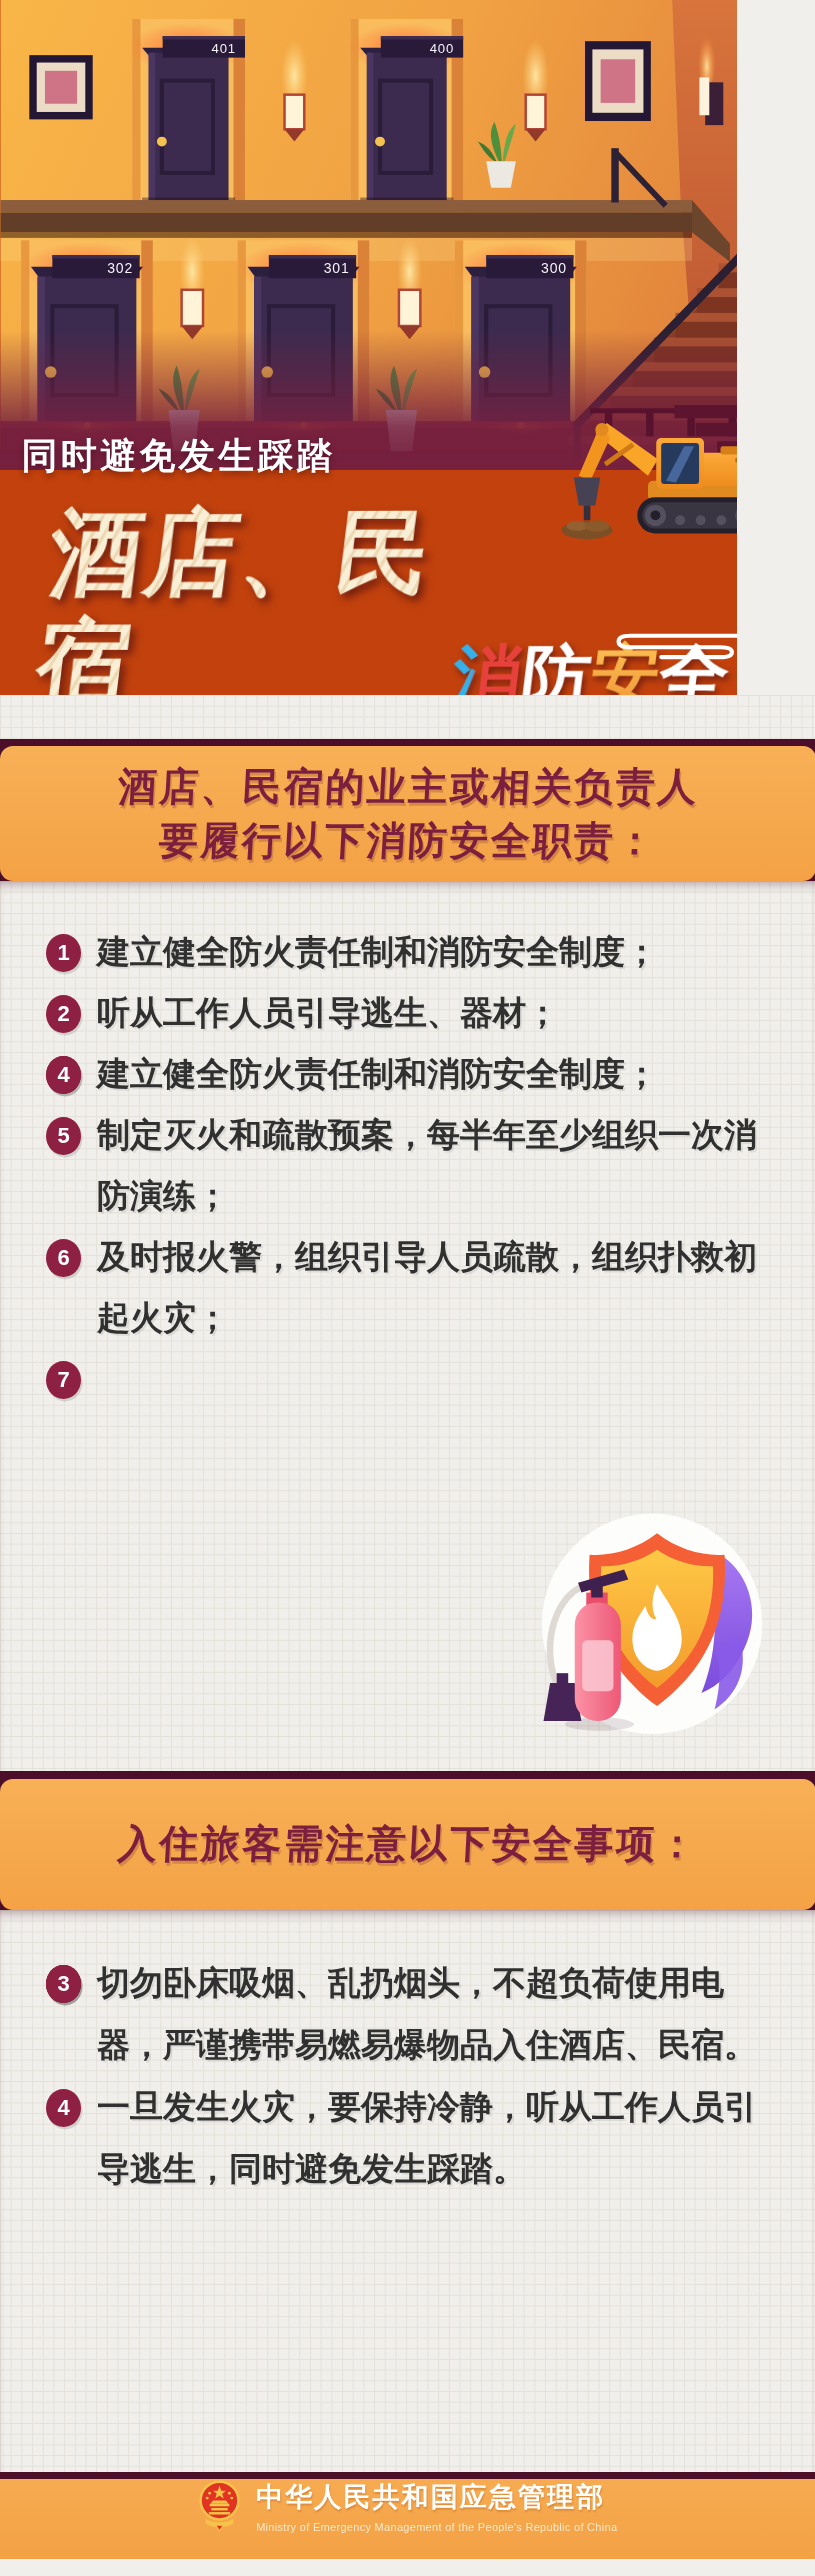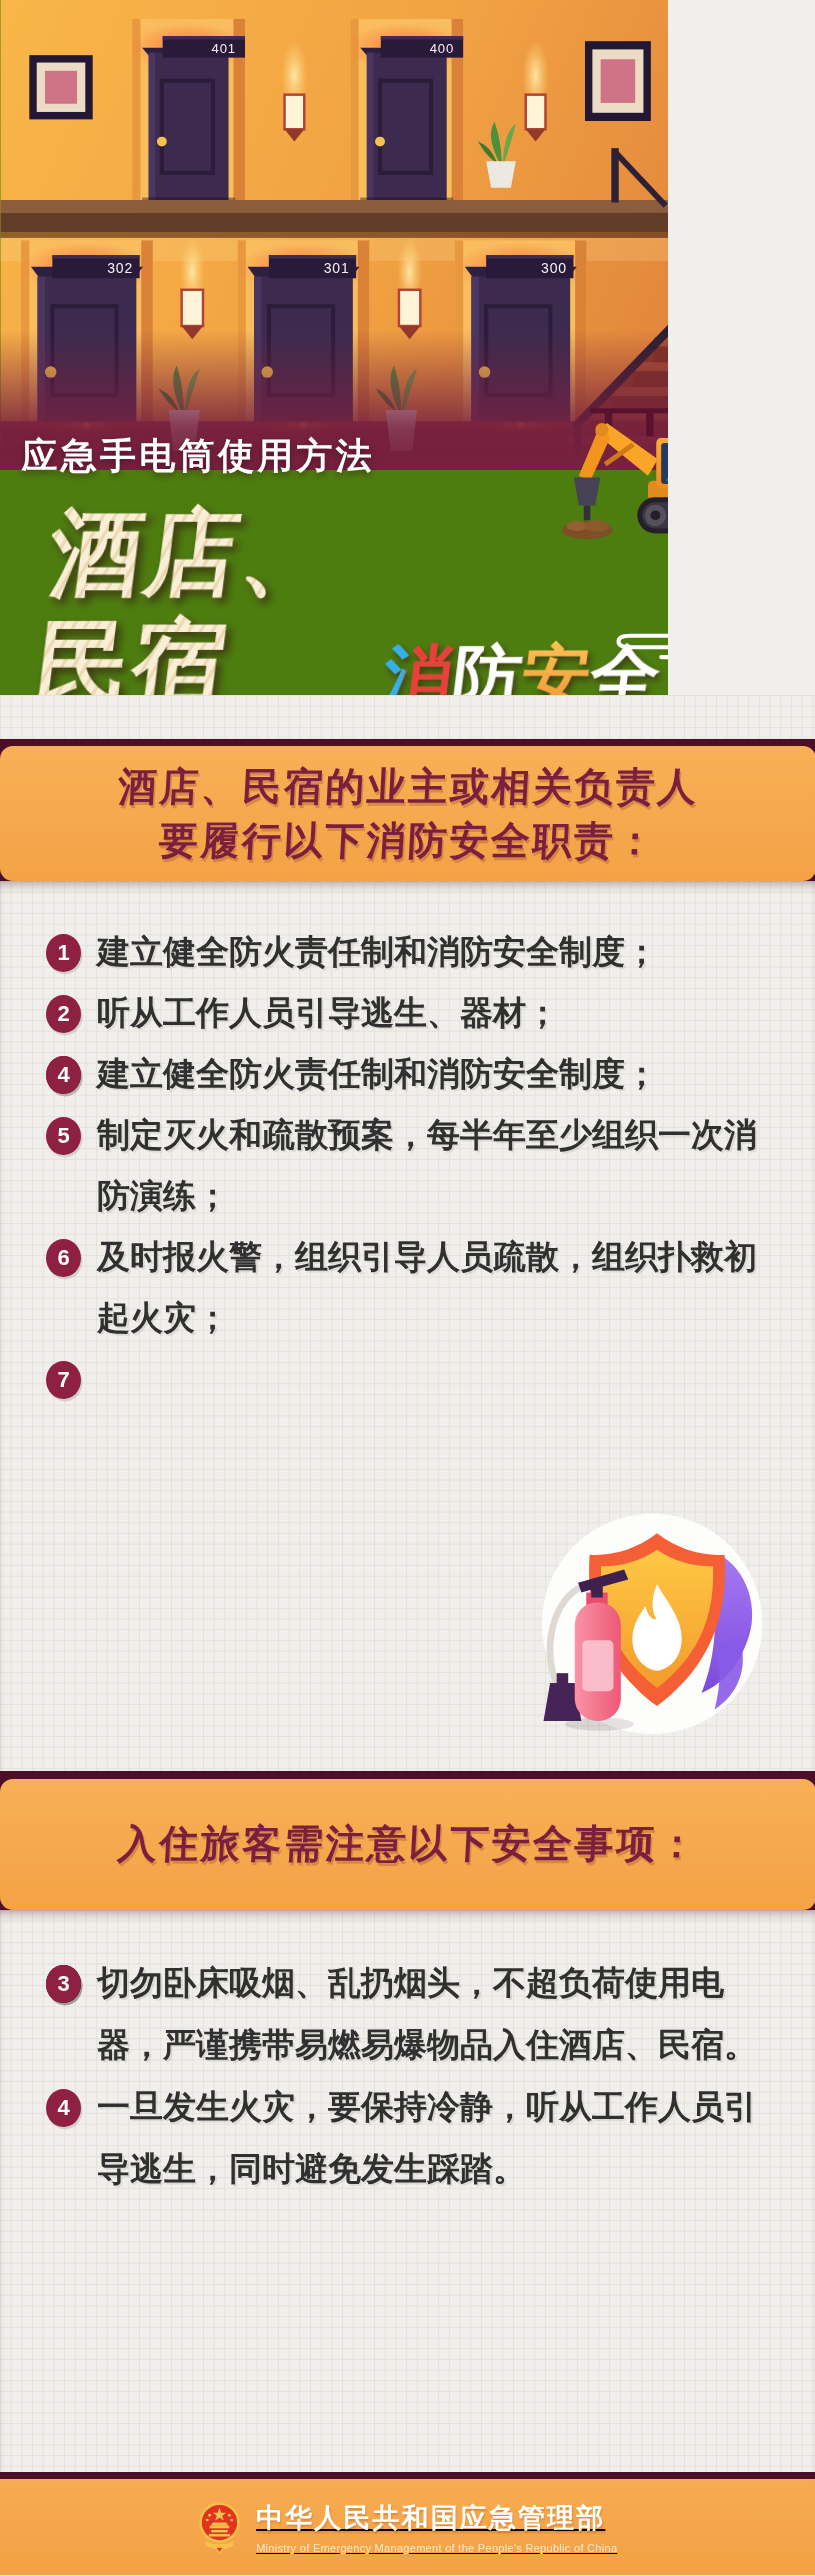--- a/index.html
+++ b/index.html
@@ -10,21 +10,21 @@
   .grid-bg{
     background-color:#f1efeb;
     background-image:
       linear-gradient(#e4e1da 0.8px, transparent 0.8px),
       linear-gradient(90deg,#e4e1da 0.8px, transparent 0.8px);
     background-size:10.7px 10.7px;
   }
   .top-shade{box-shadow:inset 0 8.2px 11.5px -6.6px rgba(70,15,35,.45);}
 
   
-  .hero{position:relative;width:668px;height:695px;background:#4d7c0f;overflow:hidden;}
+  .hero{position:relative;width:737px;height:695px;background:#c2410c;overflow:hidden;}
   .hero-art{position:absolute;left:0;top:0;}
   .hero-fade{position:absolute;left:0;top:330px;width:816px;height:140px;
     background:linear-gradient(180deg,rgba(118,32,63,0) 0%,rgba(118,32,63,.88) 70%,#76203f 100%);}
   .balusters{position:absolute;left:590px;top:405px;}
   .excavator{position:absolute;left:559px;top:405px;}
   .kicker{position:absolute;left:21.4px;top:432px;font-size:36px;font-weight:700;color:#ffffff;
     letter-spacing:3.3px;text-shadow:0 3.3px 6.6px rgba(40,0,18,.45);}
   .title-row{position:absolute;left:43px;top:498px;display:flex;align-items:flex-end;transform:skewX(-7deg);}
   .title-main{
     font-size:94px;font-weight:900;line-height:1.18;letter-spacing:1.6px;
@@ -61,22 +61,22 @@
   .sec-2 .item{line-height:62px;}
   .item .num{position:absolute;left:-51px;top:12.4px;width:35px;height:38px;border-radius:50%;
     background:#8e2044;color:#ffffff;font-size:22px;font-weight:700;letter-spacing:0;
     display:flex;align-items:center;justify-content:center;text-shadow:none;
     box-shadow:1.6px 2.5px 0 rgba(0,0,0,.12);}
   .sec-2 .item .num{top:13px;}
   .fire-illus{position:absolute;right:52px;top:626px;}
 
   
   .footer-bar{height:7.4px;background:#4c0e28;}
-  .footer{height:96px;background:linear-gradient(180deg,#f7ab51,#f3a145);
-    display:flex;align-items:center;justify-content:center;gap:16.5px;text-decoration:underline;}
+  .footer{height:80px;background:linear-gradient(180deg,#f7ab51,#f3a145);
+    display:flex;justify-content:center;gap:16.5px;}
   .footer-text{display:flex;flex-direction:column;}
   .org-cn{font-size:27px;font-weight:700;color:#ffffff;letter-spacing:2.1px;
     text-shadow:0.8px 1.6px 1.6px rgba(140,60,0,.25);}
   .org-en{font-size:11px;color:#ffe9c8;letter-spacing:0.3px;margin-top:5.8px;}
 </style>
 </head>
 <body>
 
 <div class="page">
 
@@ -358,21 +358,21 @@
         <circle cx="117" cy="134" r="13" fill="#55505e"></circle>
           <circle cx="117" cy="134" r="6" fill="#24202b"></circle>
         <circle cx="227" cy="134" r="13" fill="#55505e"></circle>
           <circle cx="227" cy="134" r="6" fill="#24202b"></circle>
         <circle cx="147" cy="140" r="6" fill="#55505e"></circle>
           <circle cx="172" cy="140" r="6" fill="#55505e"></circle>
         <circle cx="197" cy="140" r="6" fill="#55505e"></circle>
       </g>
     </svg>
 
-    <div class="kicker">应急手电筒使用方法</div>
+    <div class="kicker">同时避免发生踩踏</div>
 
     <div class="title-row">
       <span class="title-main">酒店、民宿</span>
       <span class="title-accent">
         <span class="ch ch-bluered">消</span>
         <span class="ch ch-white">防</span>
         <span class="ch ch-gold">安</span>
         <span class="ch ch-white">全</span>
       </span>
     </div>

